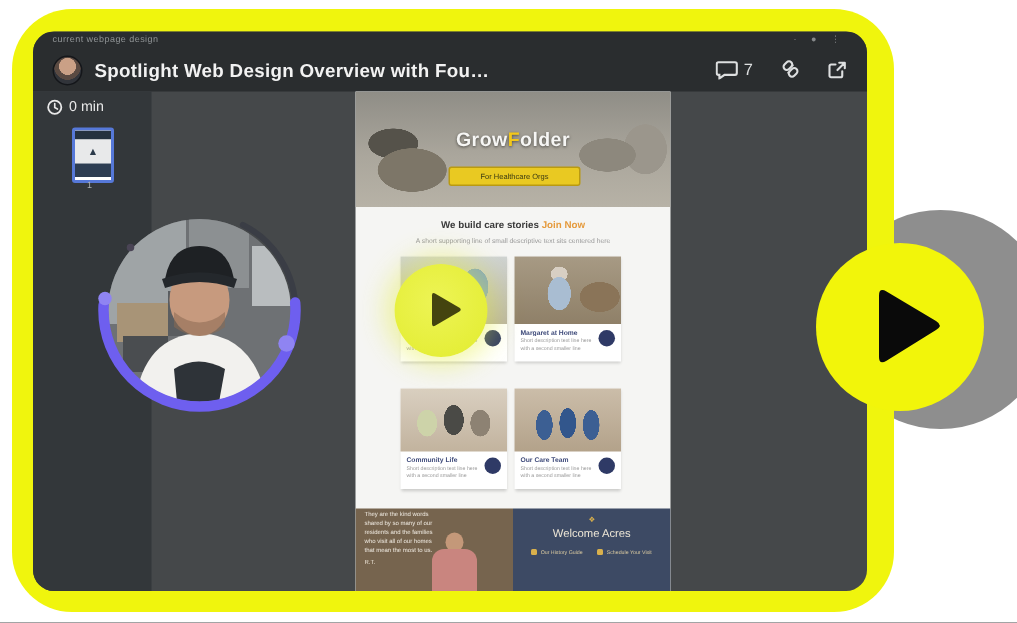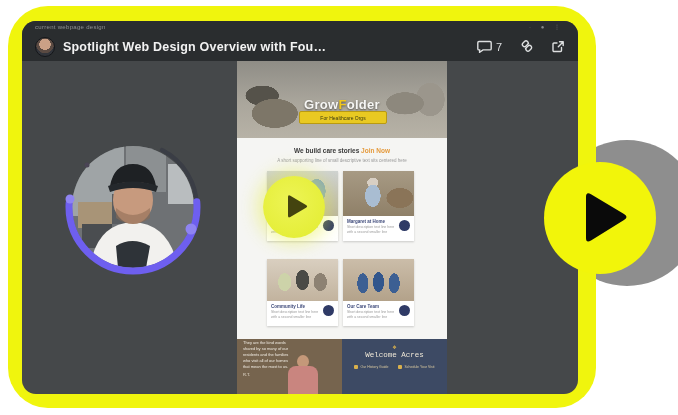--- a/index.html
+++ b/index.html
@@ -46,21 +46,21 @@
   
   #site{left:215px;top:40px;width:210px;height:333px;background:#F5F5F3;overflow:hidden;}
   #hero{left:0;top:0;width:210px;height:77px;
     background:
       radial-gradient(38px 24px at 18% 68%,#7d7668 0 60%,transparent 61%),
       radial-gradient(30px 18px at 12% 45%,#55524a 0 55%,transparent 56%),
       radial-gradient(34px 20px at 80% 55%,#8d887d 0 55%,transparent 56%),
       radial-gradient(26px 30px at 92% 50%,#9b968c 0 55%,transparent 56%),
       linear-gradient(180deg,#8f8d86 0%,#aaa69c 55%,#b7b2a6 100%);
     filter:blur(.2px);}
-  #logo{left:0;top:36px;width:210px;text-align:center;font-size:13px;font-weight:bold;color:#F6F6F4;
+  #logo{left:0;top:24px;width:210px;text-align:center;font-size:13px;font-weight:bold;color:#F6F6F4;
     text-shadow:0 1px 2px rgba(0,0,0,.55);letter-spacing:.3px;}
   #logo .accent{color:#F2C71B;}
   #hero-btn{left:62px;top:50px;width:86px;height:11px;background:#E9C922;border:1px solid #b99a12;border-radius:2px;
     font-size:5px;color:#3A3A12;display:flex;align-items:center;justify-content:center;overflow:hidden;filter:blur(.35px);}
   #heading{left:0;top:86px;width:210px;text-align:center;font-size:6.5px;font-weight:bold;color:#3A3A3A;filter:blur(.35px);}
   #heading .accent{color:#E59A3C;}
   #subheading{left:30px;top:97px;width:150px;text-align:center;font-size:4.5px;color:#9A9A9A;
     white-space:nowrap;overflow:hidden;filter:blur(.35px);}
   .card{position:absolute;width:71px;background:#fff;box-shadow:0 1px 2px rgba(0,0,0,.18);}
   .cimg{width:71px;}
@@ -90,21 +90,21 @@
       radial-gradient(10px 18px at 72% 58%,#3c5f93 0 55%,transparent 56%),
       linear-gradient(180deg,#cbbda9,#b3a28a);}
   #site-footer{left:0;top:278px;width:210px;height:55px;}
   #foot-left{left:0;top:0;width:105px;height:55px;background:#76644E;overflow:hidden;}
   .fl-line{margin:1px 0 0 6px;font-size:4px;color:#F0EBE2;filter:blur(.3px);white-space:nowrap;}
   #fl-initials{margin:3px 0 0 6px;font-size:4px;color:#E8E0D2;filter:blur(.3px);}
   #foot-man-head{left:60px;top:16px;width:12px;height:13px;border-radius:50%;background:#C49879;}
   #foot-man-body{left:51px;top:27px;width:30px;height:28px;border-radius:8px 8px 0 0;background:#C9857F;}
   #foot-right{left:105px;top:0;width:105px;height:55px;background:#3D4A64;overflow:hidden;text-align:center;}
   #fr-emblem{margin-top:5px;font-size:5px;color:#D9B04C;filter:blur(.3px);}
-  #fr-brand{margin-top:1px;font-size:7.5px;color:#EDE6D6;font-family:Liberation Mono, monospace;filter:blur(.3px);}
+  #fr-brand{margin-top:1px;font-size:7.5px;color:#EDE6D6;font-family:Liberation Sans, sans-serif;filter:blur(.3px);}
   #fr-items{margin-top:6px;display:flex;justify-content:center;gap:10px;}
   .fr-item{display:flex;align-items:center;gap:2px;font-size:3.5px;color:#D9C9A0;filter:blur(.3px);}
   .fr-ic{width:4px;height:4px;background:#D9B04C;border-radius:1px;}
 
   
   #webcam{left:41px;top:116px;width:140px;height:140px;}
   #cam-video{position:absolute;left:9px;top:9px;width:122px;height:122px;border-radius:50%;overflow:hidden;
     filter:blur(.3px);}
   #ring{position:absolute;left:0;top:0;}
 
@@ -150,20 +150,35 @@
             <g fill="none" stroke="#DDDFE0" stroke-width="1.4" stroke-linecap="round" stroke-linejoin="round">
               <path d="M10.5 7.5 v3 a1 1 0 0 1 -1 1 h-6.5 a1 1 0 0 1 -1 -1 v-6.5 a1 1 0 0 1 1 -1 h3"></path>
               <path d="M8.5 1.8 h3.7 v3.7 M12 2 L7.3 6.7"></path>
             </g>
           </svg>
         </span>
       </div>
     </div>
   </div>
 
+  <div id="left-panel" class="abs">
+    <div id="timer" class="abs">
+      <svg width="11" height="11" viewBox="0 0 11 11">
+        <circle cx="5.5" cy="5.5" r="4.4" fill="none" stroke="#E8E8E8" stroke-width="1.2"></circle>
+        <path d="M5.5 3 v2.7 l1.8 1" fill="none" stroke="#E8E8E8" stroke-width="1.1" stroke-linecap="round"></path>
+      </svg>
+      <span>0 min</span>
+    </div>
+    <div id="thumb" class="abs">
+      <div class="t1"></div>
+      <div class="t2">▲</div>
+      <div class="t3"></div>
+    </div>
+    <div id="thumb-num" class="abs">1</div>
+  </div>
 
   <div id="site" class="abs">
     <div id="hero" class="abs"></div>
     <div id="logo" class="abs"><span>Grow</span><span class="accent">F</span><span>older</span></div>
     <div id="hero-btn" class="abs">For Healthcare Orgs</div>
 
     <div id="heading" class="abs"><span>We build care stories </span><span class="accent">Join Now</span></div>
     <div id="subheading" class="abs">A short supporting line of small descriptive text sits centered here</div>
 
     <div class="card" id="card-0">

